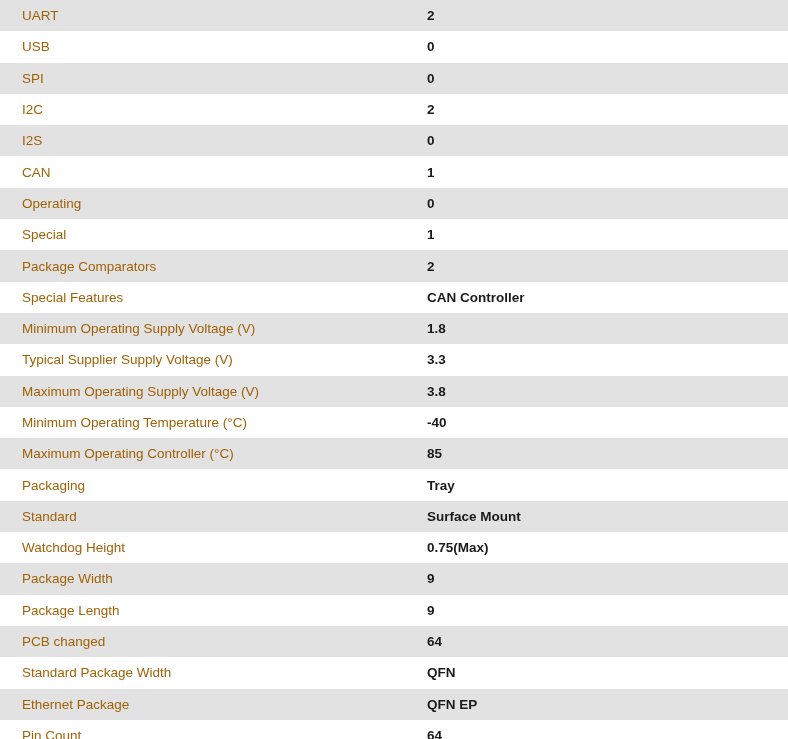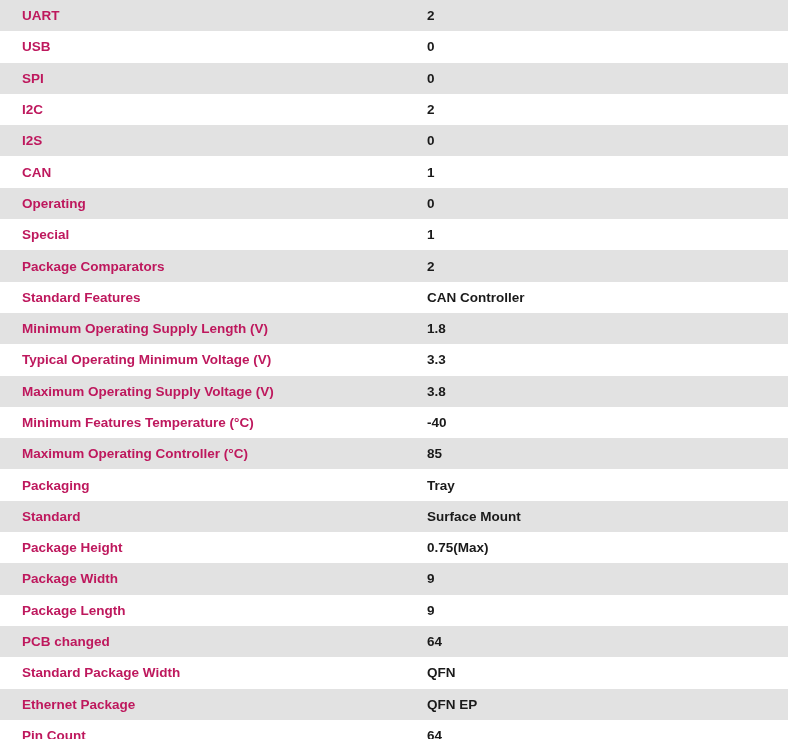--- a/index.html
+++ b/index.html
@@ -30,22 +30,22 @@
   }
   .spec-table td {
     padding: 0 0 0 22px;
     vertical-align: middle;
     font-size: 13.5px;
     line-height: 17px;
     border: none;
   }
   .spec-table td.label {
     width: 390px;
-    color: #be185d;
-    font-weight: 700;
+    color: #a16207;
+    font-weight: 400;
   }
   .spec-table td.value {
     width: 398px;
     color: #1a1a1a;
     font-weight: bold;
     padding-left: 15px;
   }
 </style>
 </head>
 <body>
@@ -82,53 +82,53 @@
       </tr>
       <tr class="plain">
         <td class="label">Special</td>
         <td class="value">1</td>
       </tr>
       <tr class="shaded">
         <td class="label">Package Comparators</td>
         <td class="value">2</td>
       </tr>
       <tr class="plain">
-        <td class="label">Standard Features</td>
+        <td class="label">Special Features</td>
         <td class="value">CAN Controller</td>
       </tr>
       <tr class="shaded">
-        <td class="label">Minimum Operating Supply Length (V)</td>
+        <td class="label">Minimum Operating Supply Voltage (V)</td>
         <td class="value">1.8</td>
       </tr>
       <tr class="plain">
-        <td class="label">Typical Operating Minimum Voltage (V)</td>
+        <td class="label">Typical Supplier Supply Voltage (V)</td>
         <td class="value">3.3</td>
       </tr>
       <tr class="shaded">
         <td class="label">Maximum Operating Supply Voltage (V)</td>
         <td class="value">3.8</td>
       </tr>
       <tr class="plain">
-        <td class="label">Minimum Features Temperature (°C)</td>
+        <td class="label">Minimum Operating Temperature (°C)</td>
         <td class="value">-40</td>
       </tr>
       <tr class="shaded">
         <td class="label">Maximum Operating Controller (°C)</td>
         <td class="value">85</td>
       </tr>
       <tr class="plain">
         <td class="label">Packaging</td>
         <td class="value">Tray</td>
       </tr>
       <tr class="shaded">
         <td class="label">Standard</td>
         <td class="value">Surface Mount</td>
       </tr>
       <tr class="plain">
-        <td class="label">Package Height</td>
+        <td class="label">Watchdog Height</td>
         <td class="value">0.75(Max)</td>
       </tr>
       <tr class="shaded">
         <td class="label">Package Width</td>
         <td class="value">9</td>
       </tr>
       <tr class="plain">
         <td class="label">Package Length</td>
         <td class="value">9</td>
       </tr>

